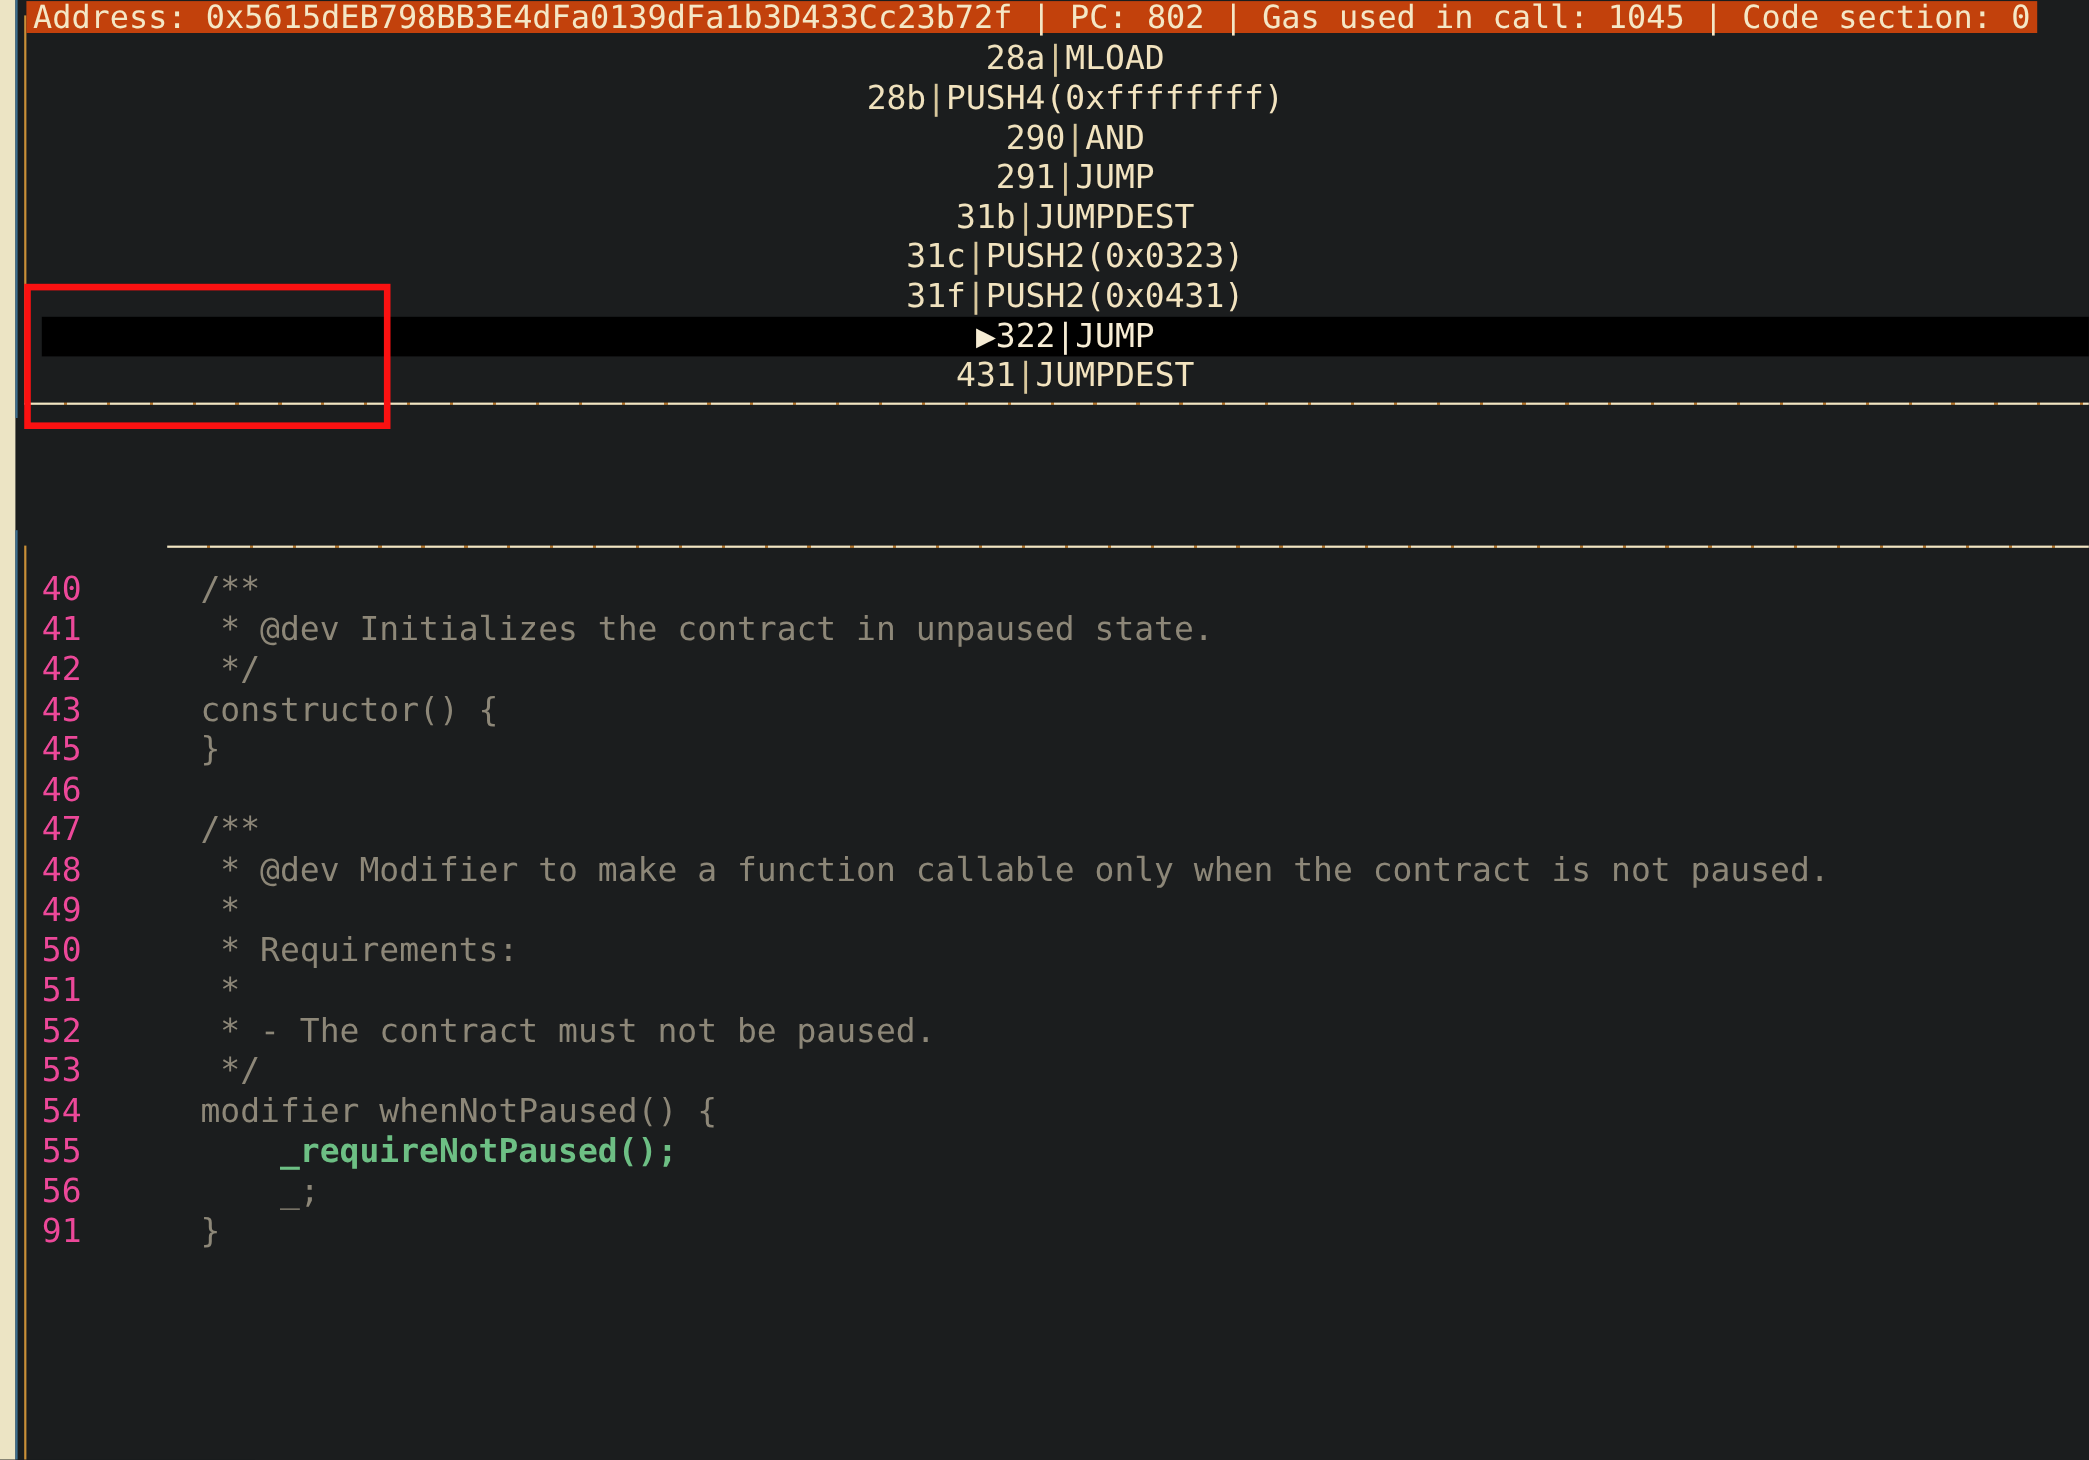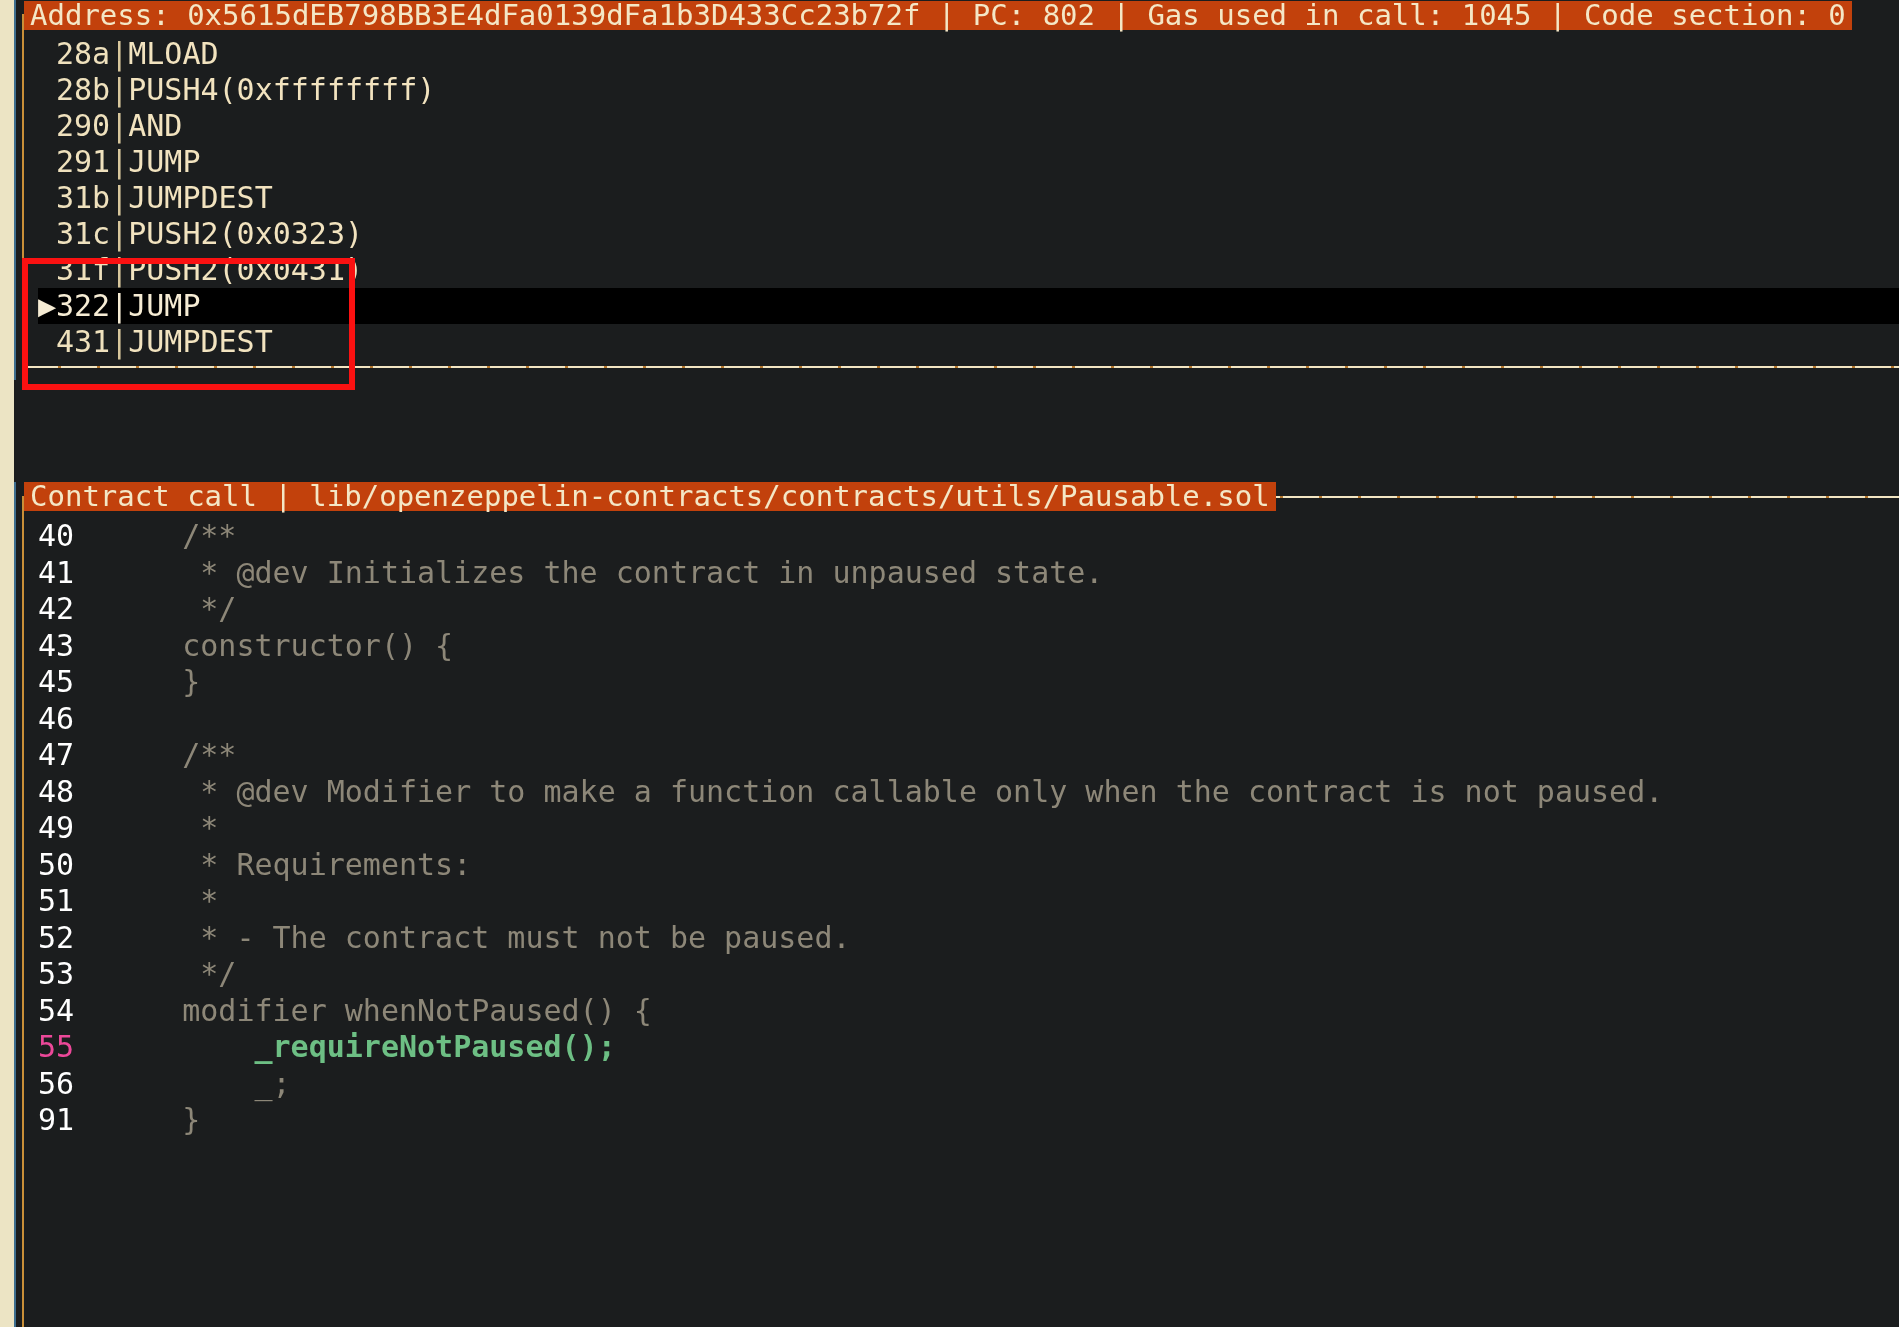--- a/index.html
+++ b/index.html
@@ -128,21 +128,21 @@
     position: relative;
     height: 36.5px;
     line-height: 36.5px;
     font-size: 30px;
     white-space: pre;
     color: #9a9389;
   }
   .src-row .lineno {
     display: inline-block;
     width: 72px;
-    color: #ffffff;
+    color: #ec4899;
   }
   .src-row .src-text {
     color: #8d8778;
   }
   .src-row.hit .lineno {
     color: #ec4899;
   }
   .src-row.hit .src-text {
     color: #6dbf84;
     font-weight: bold;
@@ -169,21 +169,21 @@
   <div class="outer-left-strip"></div>
 
   <div class="panel" id="opcode-panel">
 
     <div class="panel-border-left" style="left:0px; top:14px; height:352px;"></div>
     <div class="panel-border-left-inner" style="left:-8px; top:0px; height:380px;"></div>
     <div class="panel-border-bottom" style="left:0px; top:366px; width:1877px;"></div>
 
     <div class="panel-title" style="left:2px; top:1px;">Address: 0x5615dEB798BB3E4dFa0139dFa1b3D433Cc23b72f | PC: 802 | Gas used in call: 1045 | Code section: 0</div>
 
-    <div class="code-area" style="top:36px;">
+    <div class="code-area" style="top:36px;text-align:center;">
 
     <div class="op-row"><span class="marker"> </span><span class="pc">28a</span><span class="sep">|</span><span class="mnemonic">MLOAD</span></div>
         <div class="op-row"><span class="marker"> </span><span class="pc">28b</span><span class="sep">|</span><span class="mnemonic">PUSH4(0xffffffff)</span></div>
         <div class="op-row"><span class="marker"> </span><span class="pc">290</span><span class="sep">|</span><span class="mnemonic">AND</span></div>
         <div class="op-row"><span class="marker"> </span><span class="pc">291</span><span class="sep">|</span><span class="mnemonic">JUMP</span></div>
         <div class="op-row"><span class="marker"> </span><span class="pc">31b</span><span class="sep">|</span><span class="mnemonic">JUMPDEST</span></div>
         <div class="op-row"><span class="marker"> </span><span class="pc">31c</span><span class="sep">|</span><span class="mnemonic">PUSH2(0x0323)</span></div>
         <div class="op-row"><span class="marker"> </span><span class="pc">31f</span><span class="sep">|</span><span class="mnemonic">PUSH2(0x0431)</span></div>
         <div class="op-row current"><span class="marker">▶</span><span class="pc">322</span><span class="sep">|</span><span class="mnemonic">JUMP</span></div>
         <div class="op-row"><span class="marker"> </span><span class="pc">431</span><span class="sep">|</span><span class="mnemonic">JUMPDEST</span></div>
@@ -191,21 +191,20 @@
   </div>
 
   <div id="annotation-box"></div>
 
   <div class="panel" id="source-panel">
 
     <div class="panel-border-left" style="left:0px; top:14px; height:831px;"></div>
     <div class="panel-border-left-inner" style="left:-8px; top:0px; height:845px;"></div>
     <div class="panel-border-top" style="left:130px; top:14px; width:1747px;"></div>
 
-    <div class="panel-title" style="left:2px; top:0px;">Contract call | lib/openzeppelin-contracts/contracts/utils/Pausable.sol</div>
 
     <div class="code-area" style="top:36px;">
 
     <div class="src-row"><span class="lineno">40</span><span class="src-text">    /**</span></div>
         <div class="src-row"><span class="lineno">41</span><span class="src-text">     * @dev Initializes the contract in unpaused state.</span></div>
         <div class="src-row"><span class="lineno">42</span><span class="src-text">     */</span></div>
         <div class="src-row"><span class="lineno">43</span><span class="src-text">    constructor() {</span></div>
         <div class="src-row"><span class="lineno">45</span><span class="src-text">    }</span></div>
         <div class="src-row"><span class="lineno">46</span><span class="src-text"></span></div>
         <div class="src-row"><span class="lineno">47</span><span class="src-text">    /**</span></div>

